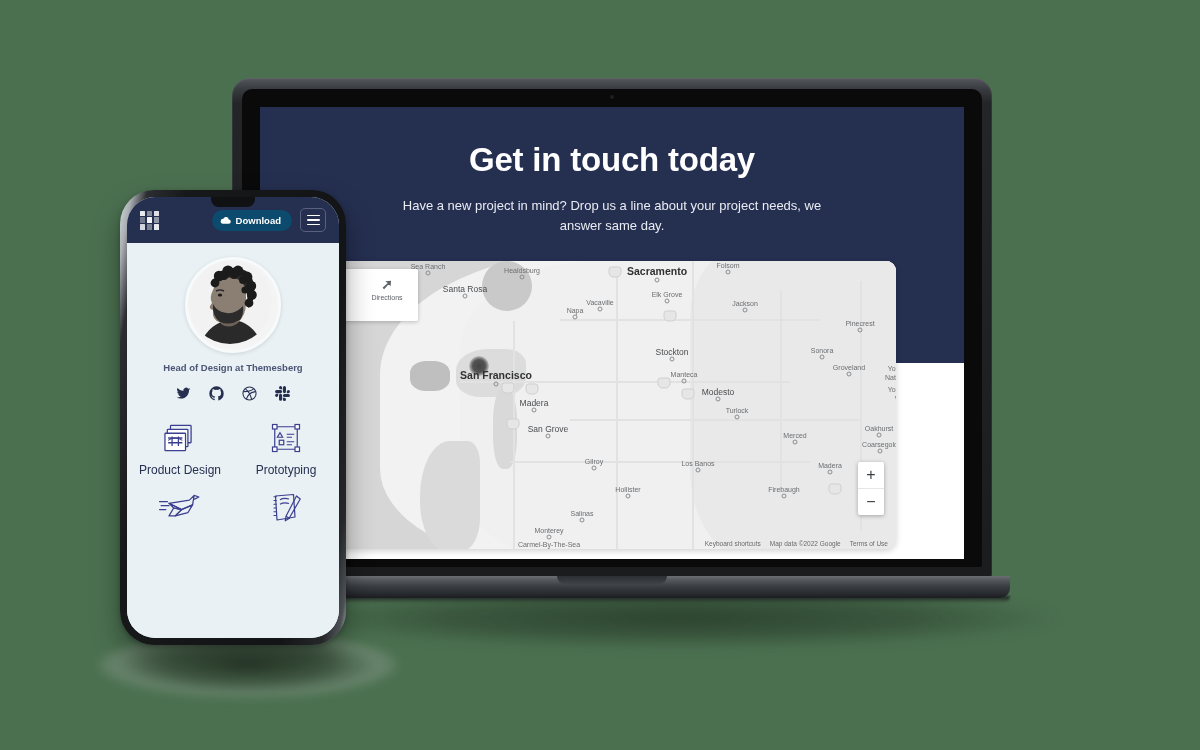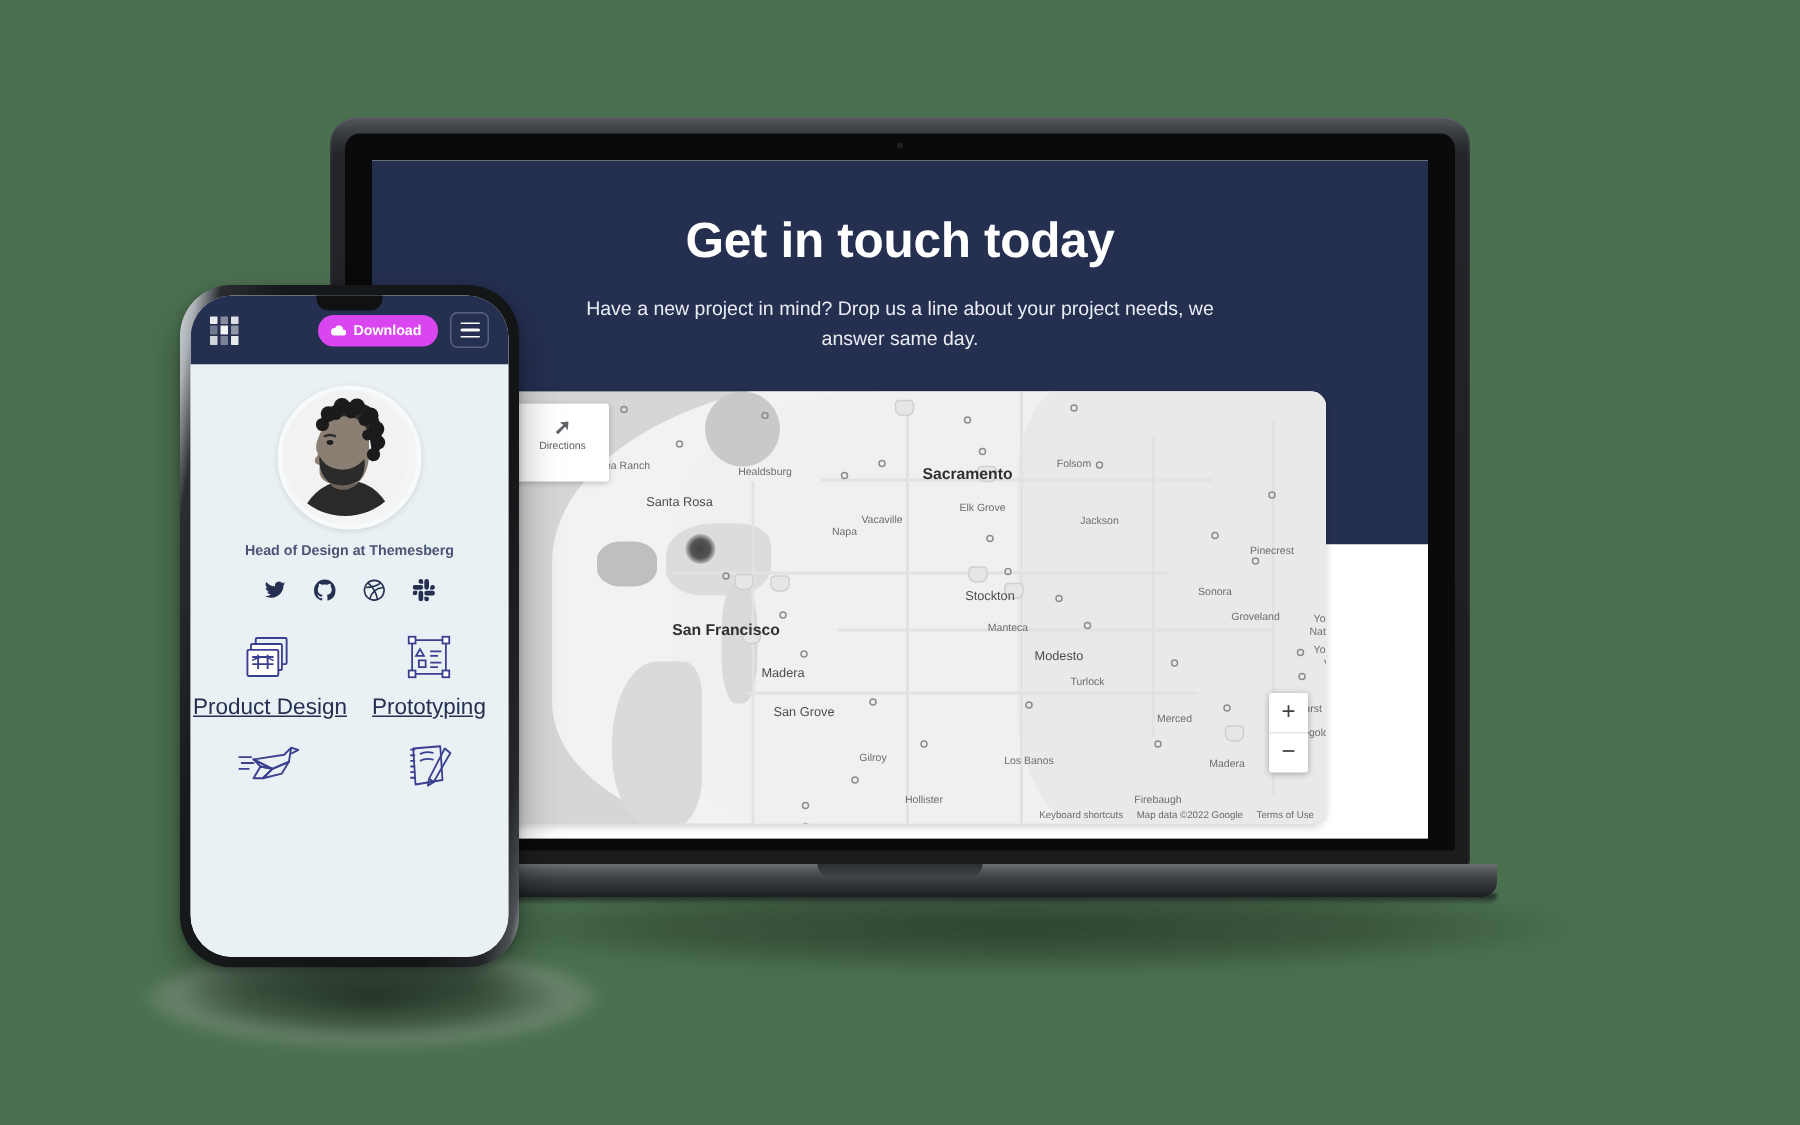--- a/index.html
+++ b/index.html
@@ -40,21 +40,21 @@
     top: 632px;
     width: 300px;
     height: 66px;
     background: radial-gradient(ellipse at center, rgba(30,40,30,0.75) 0%, rgba(60,70,60,0.45) 40%, rgba(160,170,160,0.35) 62%, rgba(220,225,220,0.0) 78%);
     filter: blur(4px);
   }
 
   
   #laptop {
     position: absolute;
-    left: 220px;
+    left: 232px;
     top: 78px;
     width: 760px;
     height: 520px;
   }
   
   #laptop-lid {
     position: absolute;
     left: 0;
     top: 0;
     width: 760px;
@@ -183,21 +183,20 @@
     background: #e2e2e2;
   }
   .road-v { width: 2px; }
   .road-h { height: 2px; }
   .maplabel {
     position: absolute;
     color: #3c4043;
     font-family: "Liberation Sans", sans-serif;
     white-space: nowrap;
     transform: translate(-50%, -50%);
-    margin-top: 45px;
   }
   .maplabel.big { font-size: 10.5px; font-weight: 700; color: #2f3133; }
   .maplabel.mid { font-size: 8.5px; font-weight: 400; color: #4a4d50; }
   .maplabel.sm  { font-size: 7px;   font-weight: 400; color: #6a6d70; }
   .mapdot {
     position: absolute;
     width: 3px; height: 3px;
     border: 1px solid #8a8d90;
     border-radius: 50%;
     background: transparent;
@@ -366,21 +365,21 @@
   }
   #phone-logo i {
     display: block;
     background: #ffffff;
     border-radius: 0.5px;
   }
   #download-btn {
     display: flex;
     align-items: center;
     gap: 5px;
-    background: #d946ef;
+    background: #0c4a6e;
     color: #fff;
     border-radius: 14px;
     padding: 5px 11px 5px 8px;
     font-size: 9.5px;
     font-weight: 600;
     border: none;
     cursor: pointer;
     white-space: nowrap;
   }
   #menu-btn {
@@ -468,24 +467,23 @@
   }
   .service .svc-icon {
     height: 42px;
     display: flex;
     align-items: center;
     justify-content: center;
     color: #3b3f8f;
   }
   .service .svc-label {
     margin-top: 4px;
-    font-size: 15px;
+    font-size: 12px;
     color: #252f50;
     font-weight: 400;
-    text-decoration: underline;
   }
 </style>
 </head>
 <body>
 
 <div id="scene">
 
   <div class="shadow-ellipse" id="laptop-shadow"></div>
 
   <div id="laptop">

